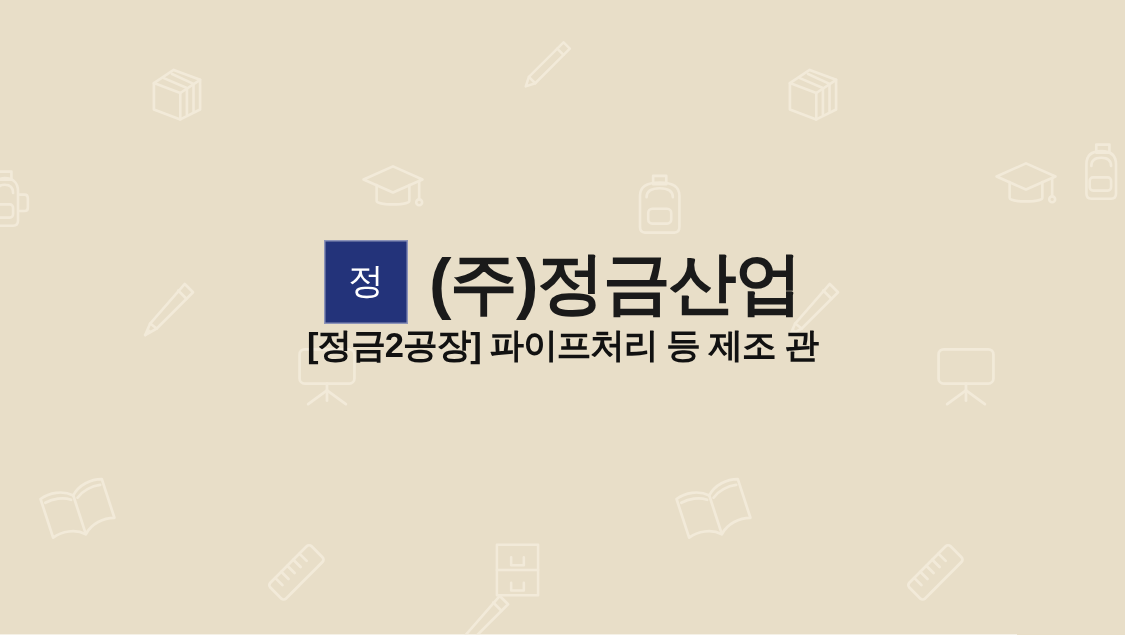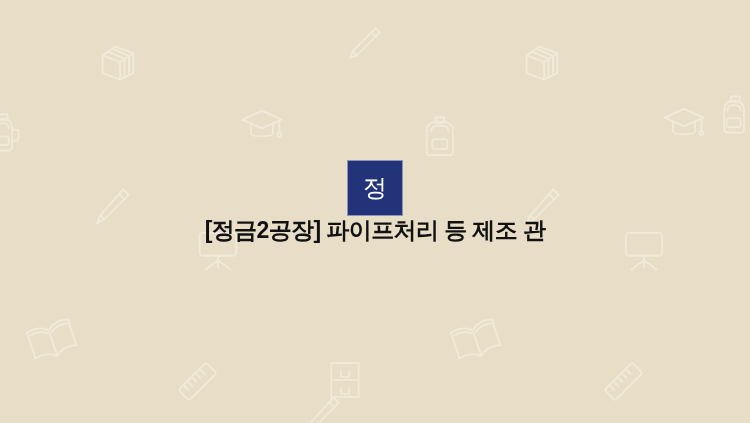--- a/index.html
+++ b/index.html
@@ -285,20 +285,21 @@
     </div>
 
   </div>
 
   <div id="content">
 
     <div id="brand-row">
       <div id="logo-badge" style="background: rgb(35, 51, 122);">
         <span id="logo-badge-text">정</span>
       </div>
+      <div id="company-name">(주)정금산업</div>
     </div>
 
     <div id="job-block">
       <div id="job-title">[정금2공장] 파이프처리 등 제조 관</div>
     </div>
 
   </div>
 </div>
 
 </body></html>

